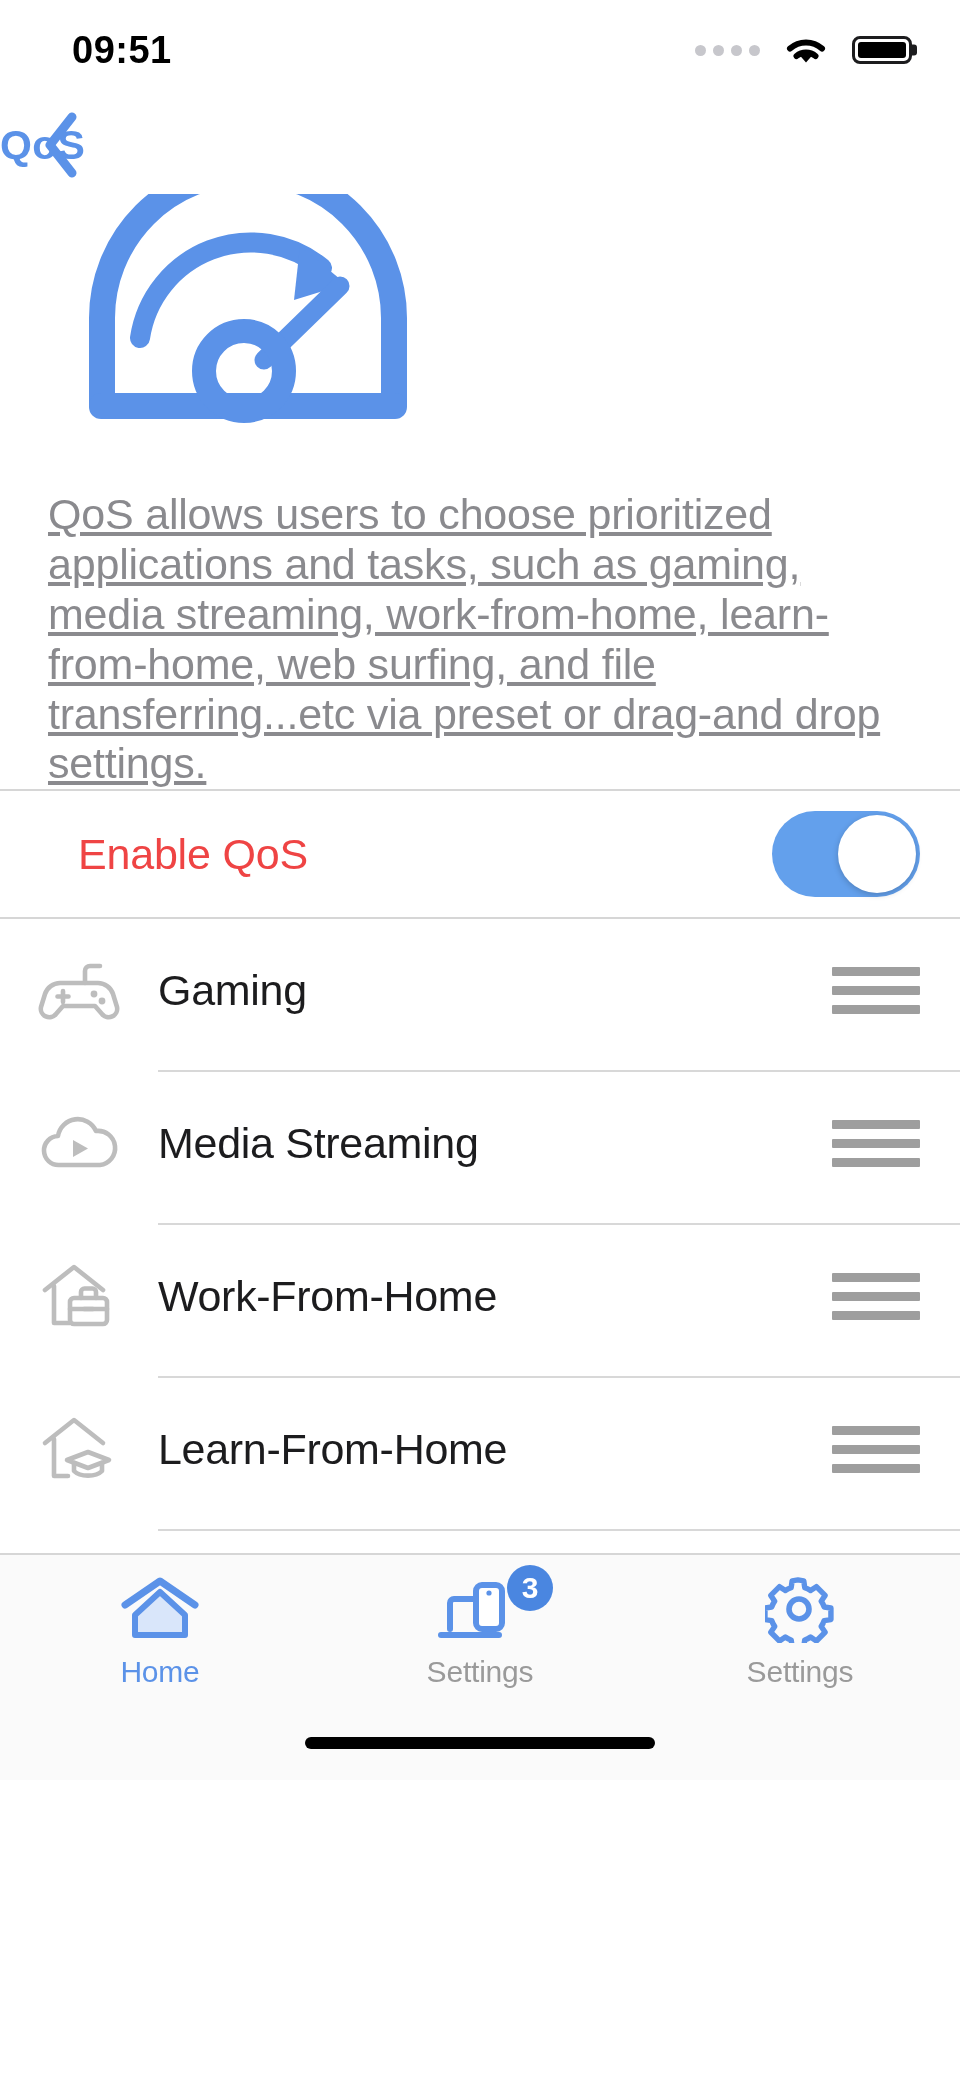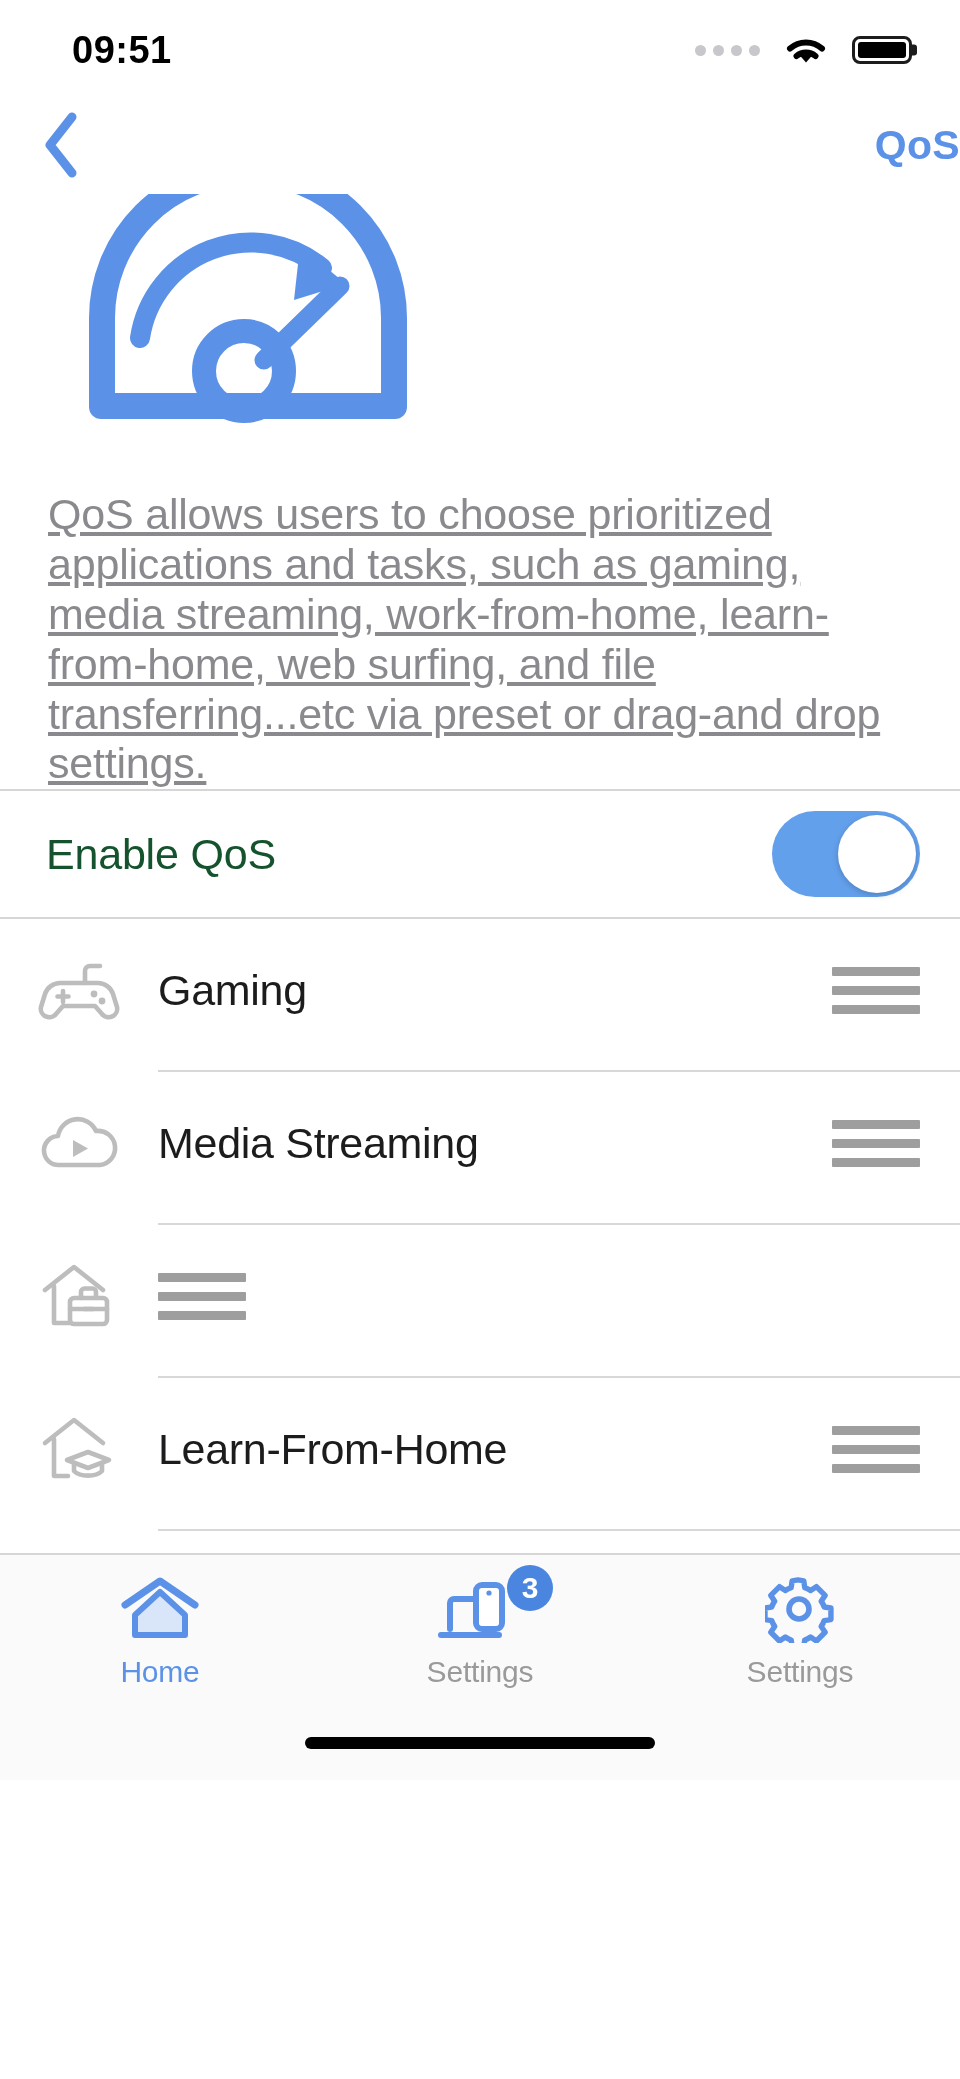--- a/index.html
+++ b/index.html
@@ -17,35 +17,35 @@
   .statusbar { height:100px; flex:0 0 100px; display:flex; align-items:center; justify-content:space-between; padding:0 48px 0 72px; }
   .status-time { font-size:38px; font-weight:700; color:#000; letter-spacing:.5px; }
   .status-right { display:flex; align-items:center; gap:22px; }
   .sig-dots { display:flex; gap:7px; align-items:center; }
   .sig-dots i { width:11px; height:11px; border-radius:50%; background:#c7c7cc; display:block; }
   .batt { position:relative; width:60px; height:28px; border:3px solid #1c1c1e; border-radius:8px; padding:3px; }
   .batt span { display:block; width:100%; height:100%; background:#000; border-radius:3px; }
   .batt:after { content:""; position:absolute; right:-8px; top:50%; transform:translateY(-50%); width:5px; height:11px; background:#1c1c1e; border-radius:0 3px 3px 0; }
 
   
-  .navbar { height:90px; flex:0 0 90px; position:relative; display:flex; align-items:center; justify-content:flex-end; }
+  .navbar { height:90px; flex:0 0 90px; position:relative; display:flex; align-items:center; justify-content:flex-start; }
   .nav-back { position:absolute; left:26px; top:50%; transform:translateY(-50%); width:70px; height:70px; display:flex; align-items:center; justify-content:center; cursor:pointer; }
   .nav-title { font-size:41px; font-weight:700; color:#5b92e8; letter-spacing:.3px; }
 
   
   .hero { flex:0 0 300px; display:flex; align-items:flex-start; justify-content:flex-start; padding-left:78px; padding-top:4px; }
 
   
   .desc { flex:0 0 auto; padding:0 42px 0 48px; color:#8a8a8e; font-size:43px; line-height:1.16; letter-spacing:-.2px;text-decoration:underline; }
 
   .hr-full { height:2px; background:#d6d6d6; width:100%; flex:0 0 2px; }
 
   
   .enable-row { flex:0 0 126px; display:flex; align-items:center; justify-content:space-between; padding:0 40px 0 46px; }
-  .enable-label { font-size:43px; color:#14532d; letter-spacing:-.2px; }
+  .enable-label { font-size:43px; color:#ef4444; letter-spacing:-.2px;margin-left:32px; }
   .toggle { width:148px; height:86px; border-radius:43px; background:#63a0ec; position:relative; cursor:pointer; flex:0 0 auto; }
   .toggle .knob { position:absolute; top:4px; right:4px; width:78px; height:78px; border-radius:50%; background:#fff; box-shadow:0 2px 6px rgba(0,0,0,.2); }
 
   
   .list { flex:1 1 auto; display:flex; flex-direction:column; overflow:hidden; }
   .prio-row { flex:0 0 153px; display:flex; align-items:center; position:relative; padding:0 40px 11px 0; }
   .prio-icon { flex:0 0 158px; display:flex; align-items:center; justify-content:center; }
   .prio-label { flex:1 1 auto; font-size:43px; color:#1c1c1e; letter-spacing:-.3px; }
   .drag { flex:0 0 auto; width:88px; display:flex; flex-direction:column; gap:10px; cursor:grab; }
   .drag i { display:block; height:9px; background:#9e9e9e; border-radius:1px; }
@@ -166,20 +166,21 @@
           <g fill="none" stroke="#bdbdbd" stroke-width="4.6" stroke-linecap="round" stroke-linejoin="round">
             <path d="M8 33 L37 10 L66 33"></path>
             <path d="M17 29 V66 h16"></path>
             <rect x="33" y="41" width="37" height="26" rx="4" fill="#fff"></rect>
             <path d="M44 41 v-6 a3.5 3.5 0 0 1 3.5-3.5 h8 a3.5 3.5 0 0 1 3.5 3.5 v6"></path>
             <path d="M33 52 h37"></path>
             <path d="M47 52 h9"></path>
           </g>
         </svg>
       </div>
+      <div class="prio-label">Work-From-Home</div>
       <div class="drag">
           <i></i>
           <i></i>
           <i></i>
         </div>
       <div class="row-div"></div>
     </div>
 
     <div class="prio-row">
       <div class="prio-icon">

